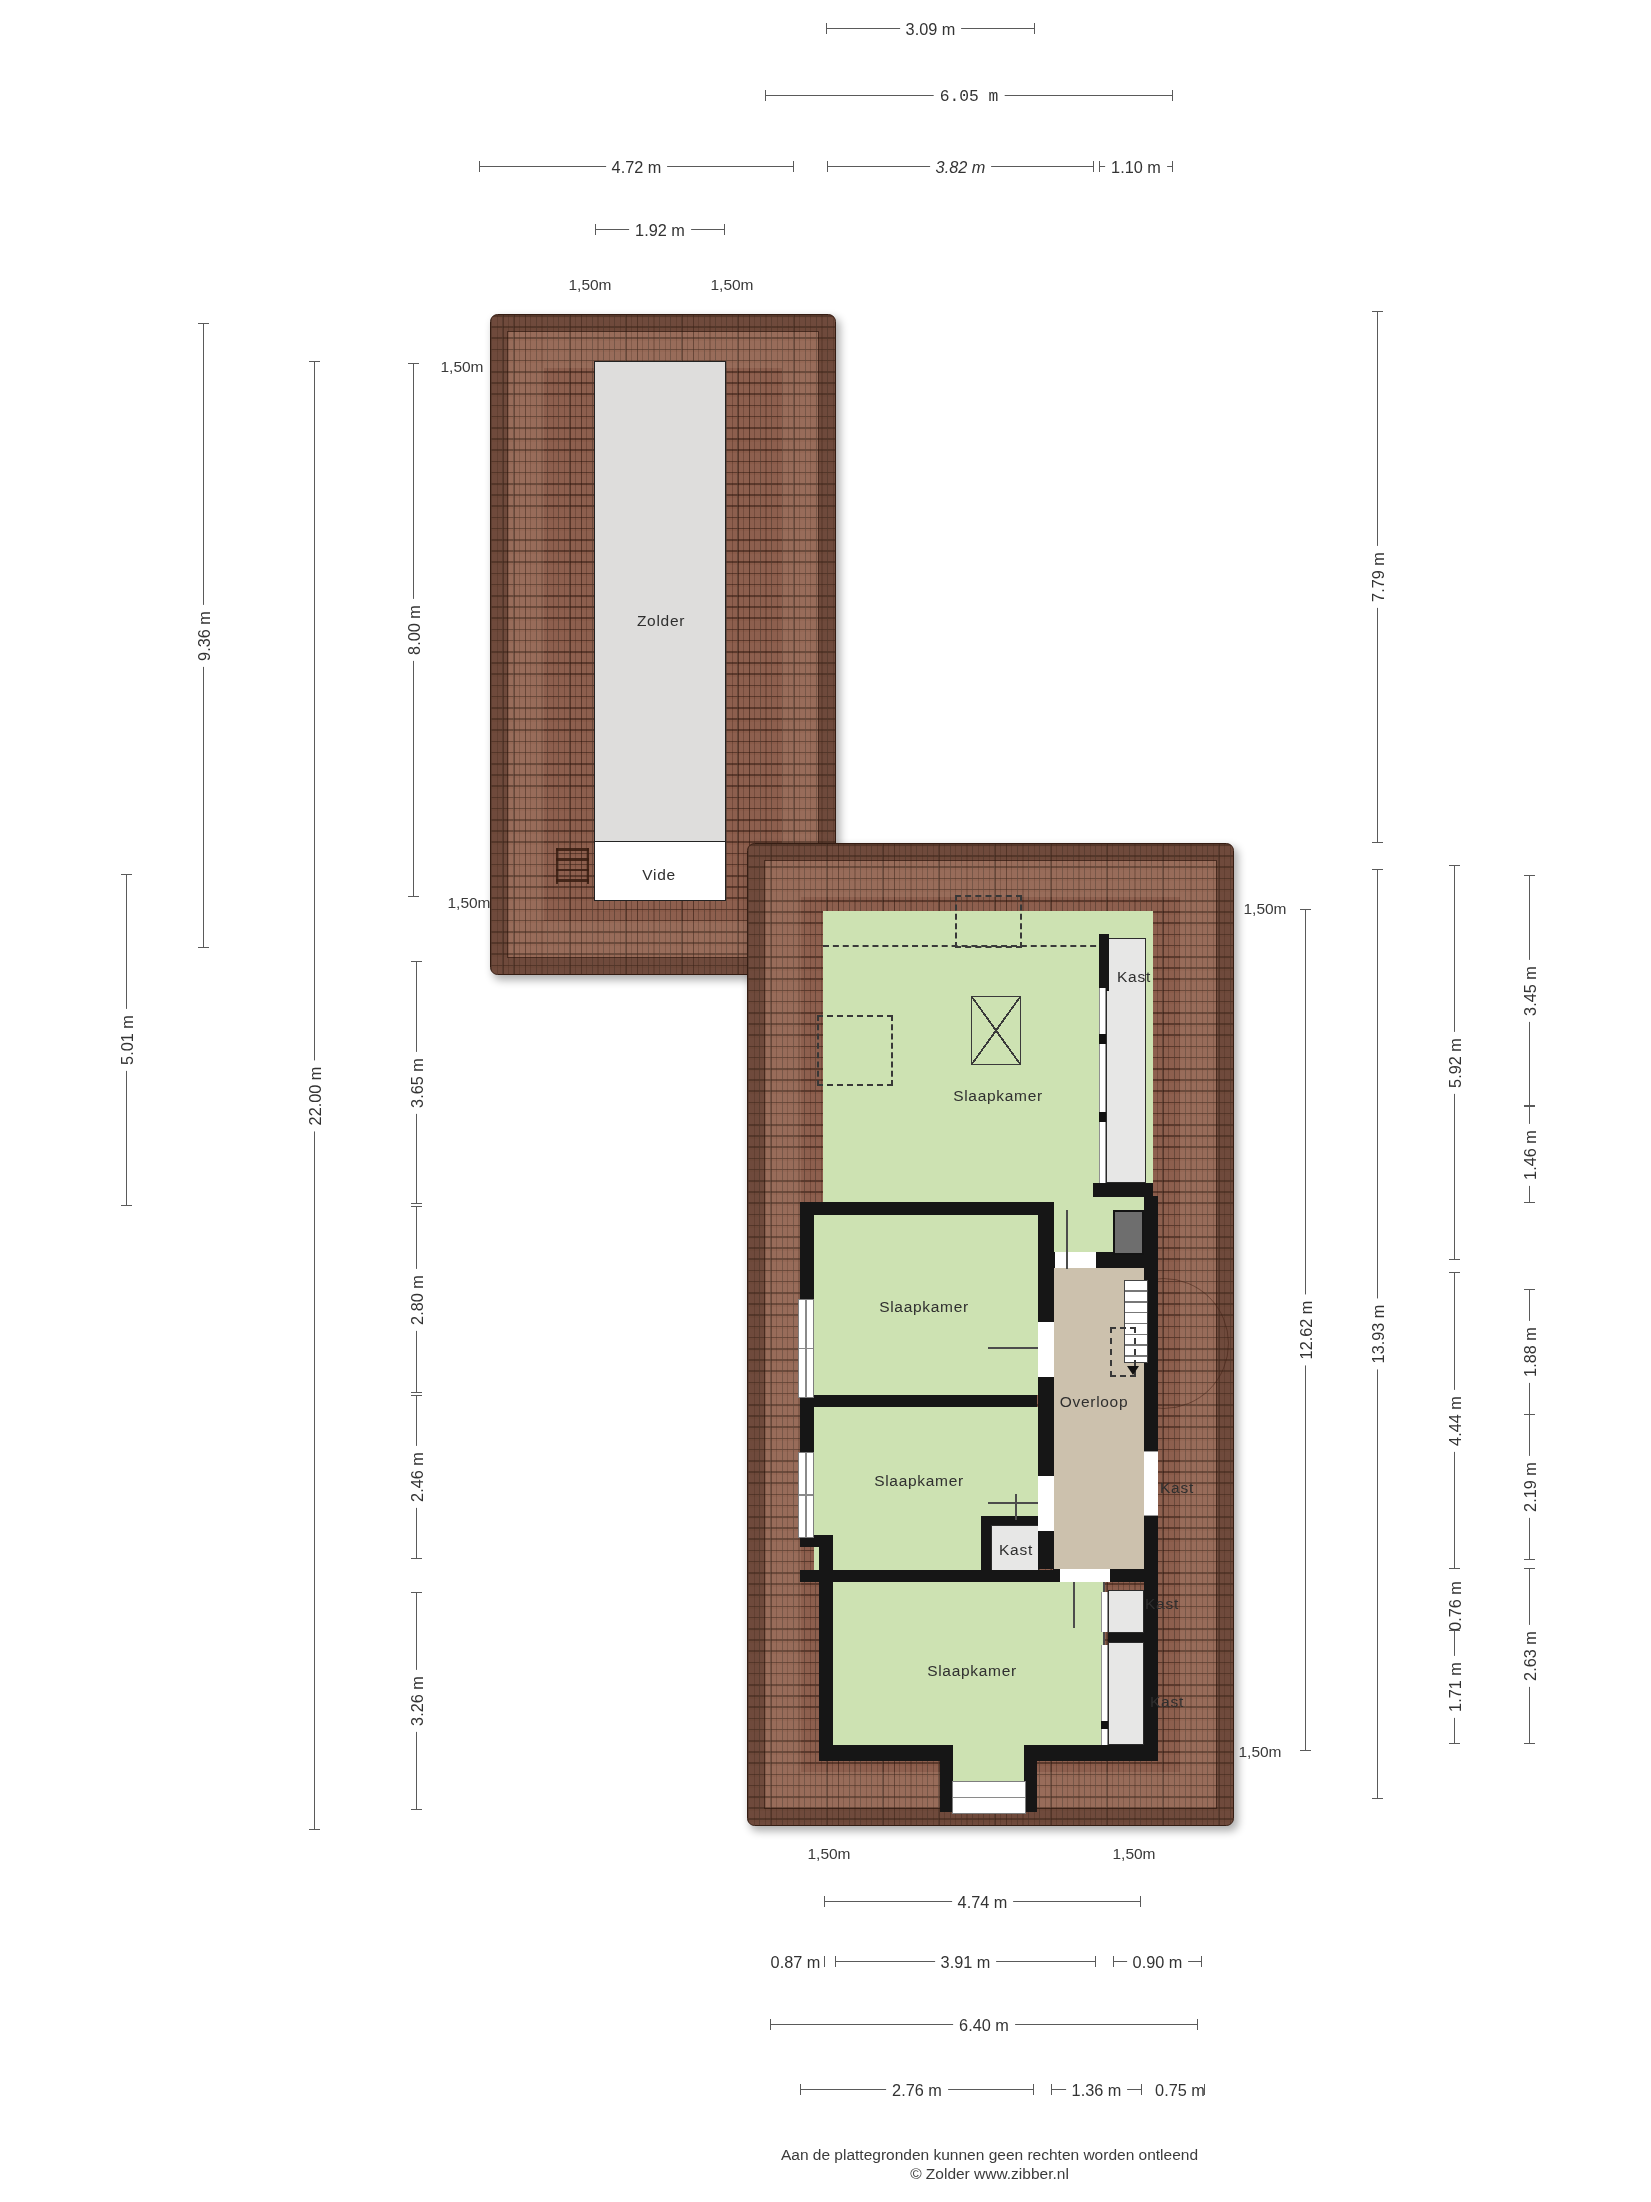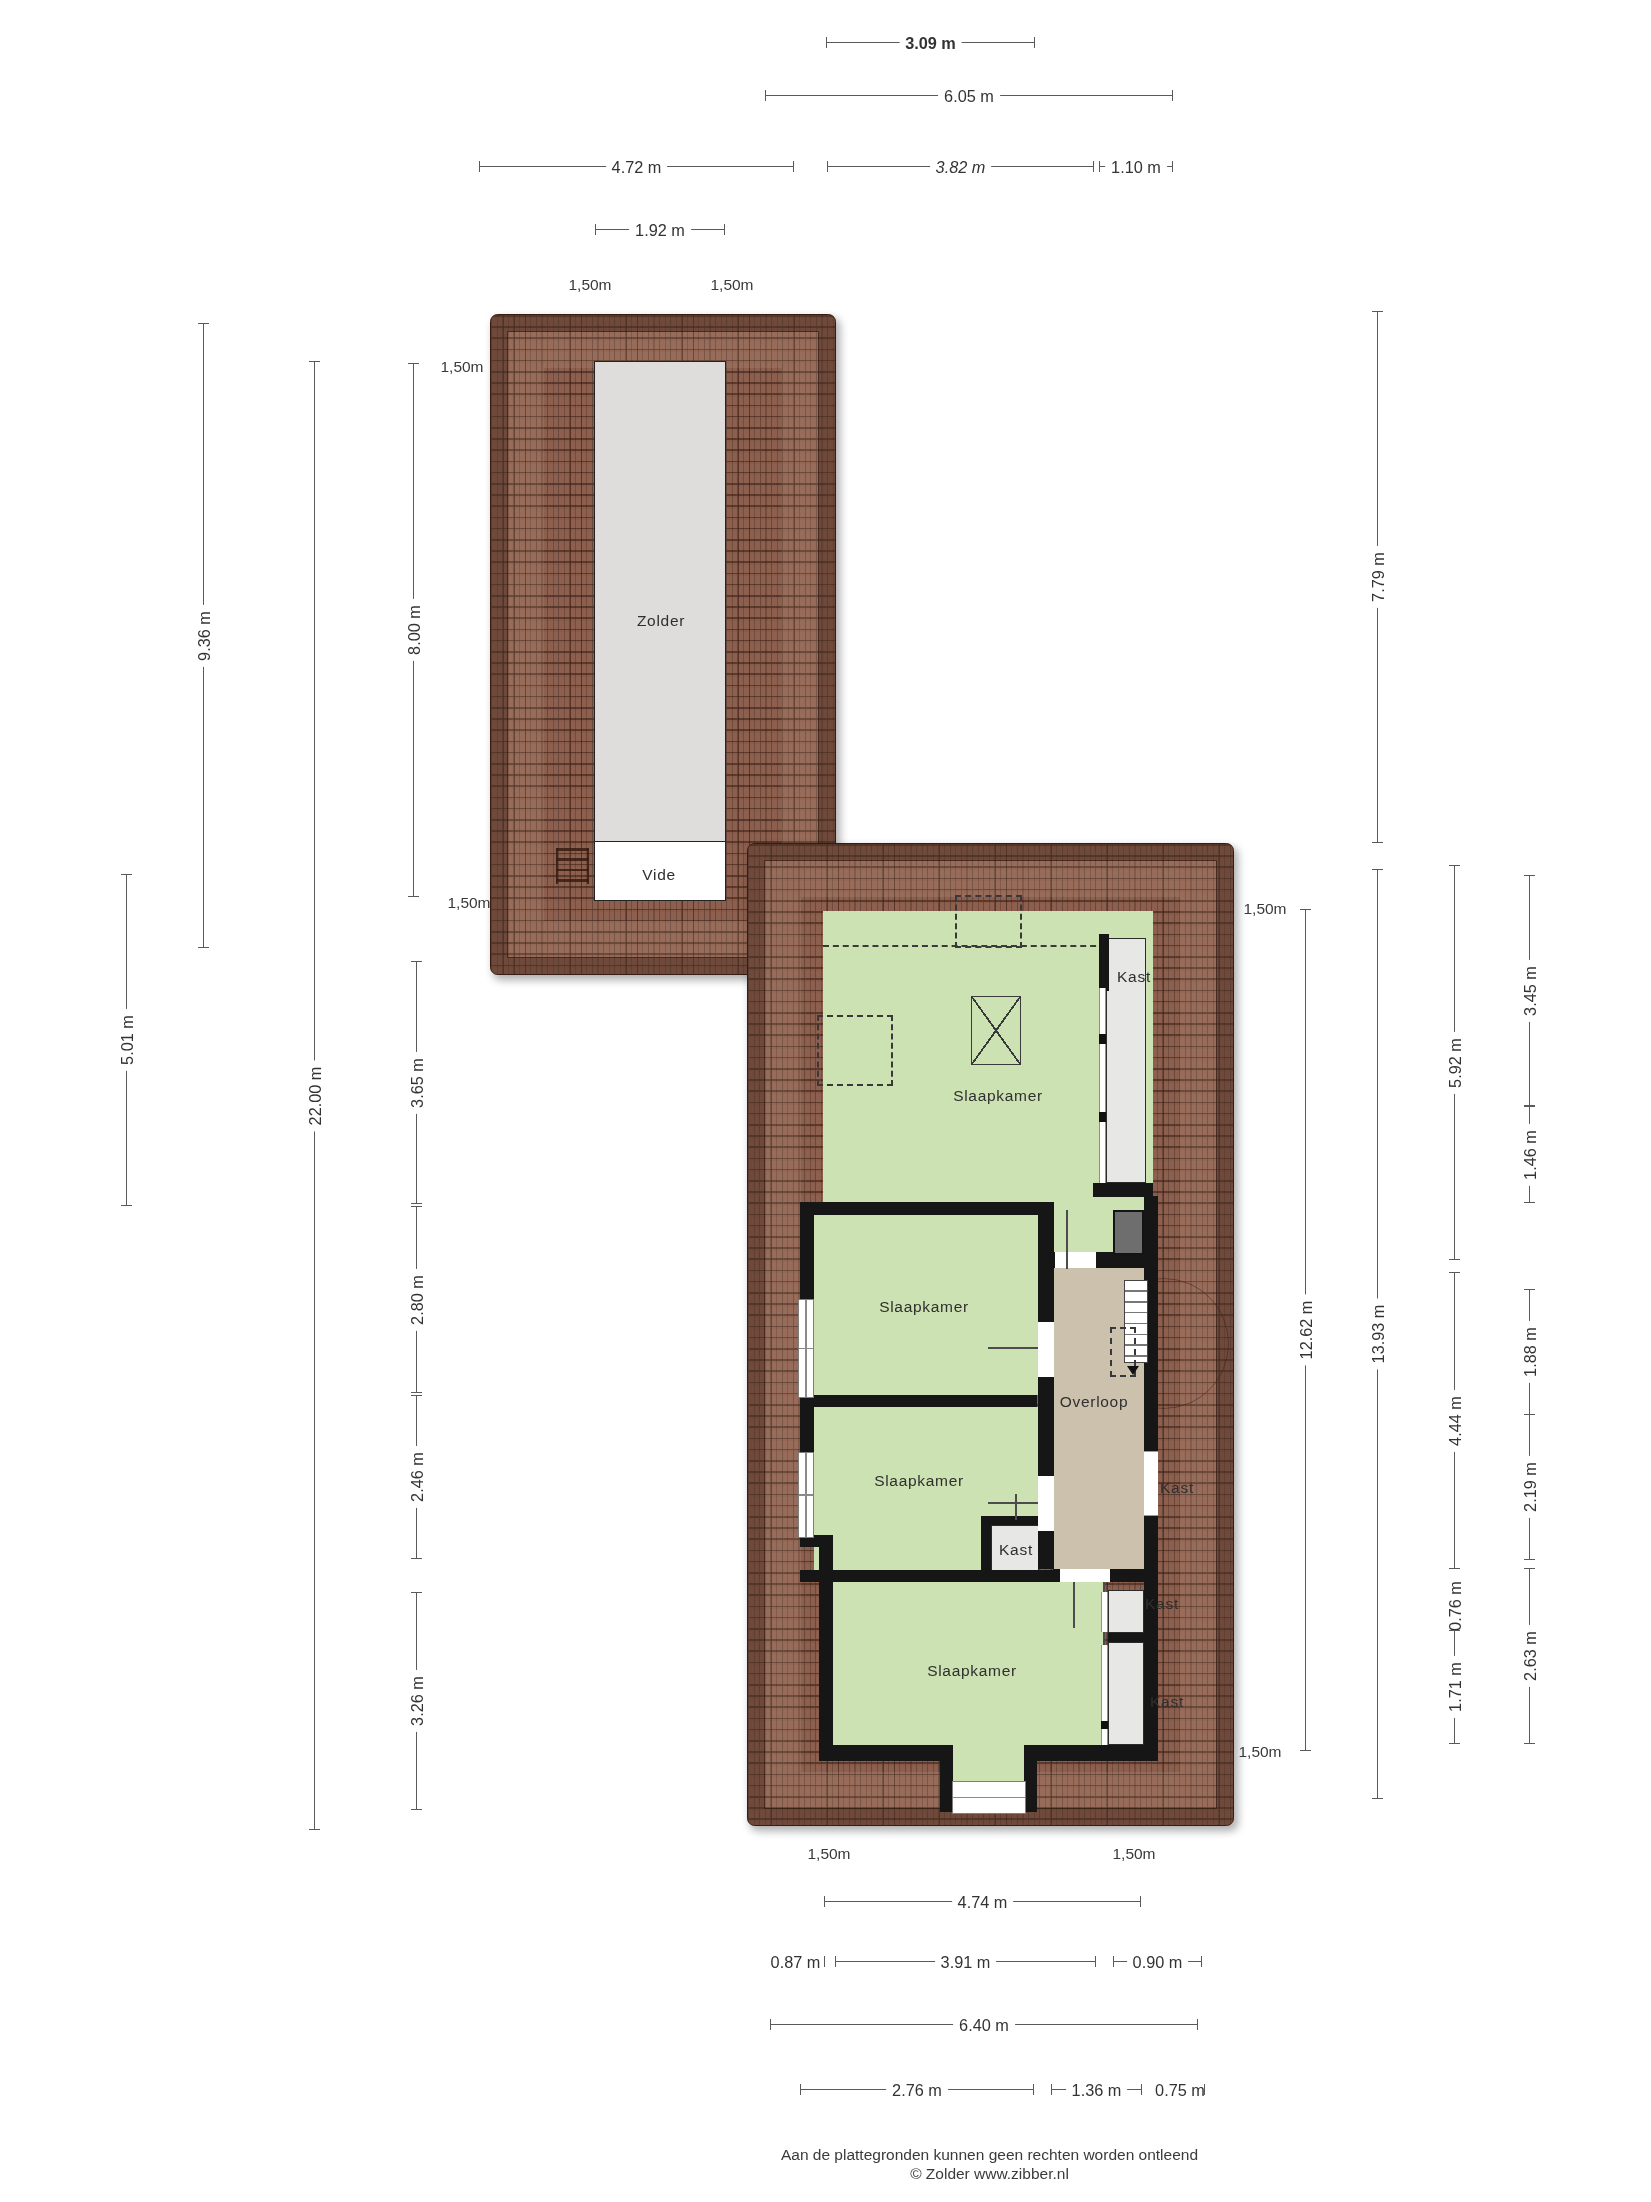--- a/index.html
+++ b/index.html
@@ -162,24 +162,24 @@
   </div>
   <div class="stairs" style="left:1124px;top:1280px;width:24px;height:83px;"></div>
   <div class="dashed-box" style="left:1110px;top:1327px;width:26px;height:50px;"></div>
   <div class="arrow-down" style="left:1127px;top:1366px;"></div>
 
   <div class="win" style="left:798px;top:1299px;width:15.5px;height:99px;"></div>
   <div class="win" style="left:798px;top:1452px;width:15.5px;height:86px;"></div>
   <div class="win-h" style="left:952px;top:1781px;width:74px;height:33px;"></div>
 
   <div id="dims">
-      <div class="hdim" style="left: 826px; top: 42px; width: 209px; font-weight: bold;">
+      <div class="hdim" style="left: 826px; top: 28px; width: 209px;">
         <span class="dim-label">3.09 m</span>
       </div>
-      <div class="hdim" style="left: 765px; top: 95px; width: 408px;">
+      <div class="hdim" style="left: 765px; top: 95px; width: 408px; font-family: Liberation Mono, monospace;">
         <span class="dim-label">6.05 m</span>
       </div>
       <div class="hdim" style="left: 479px; top: 166px; width: 315px;">
         <span class="dim-label">4.72 m</span>
       </div>
       <div class="hdim" style="left: 827px; top: 166px; width: 267px; font-style: italic;">
         <span class="dim-label">3.82 m</span>
       </div>
       <div class="hdim" style="left: 1099px; top: 166px; width: 74px;">
         <span class="dim-label">1.10 m</span>

